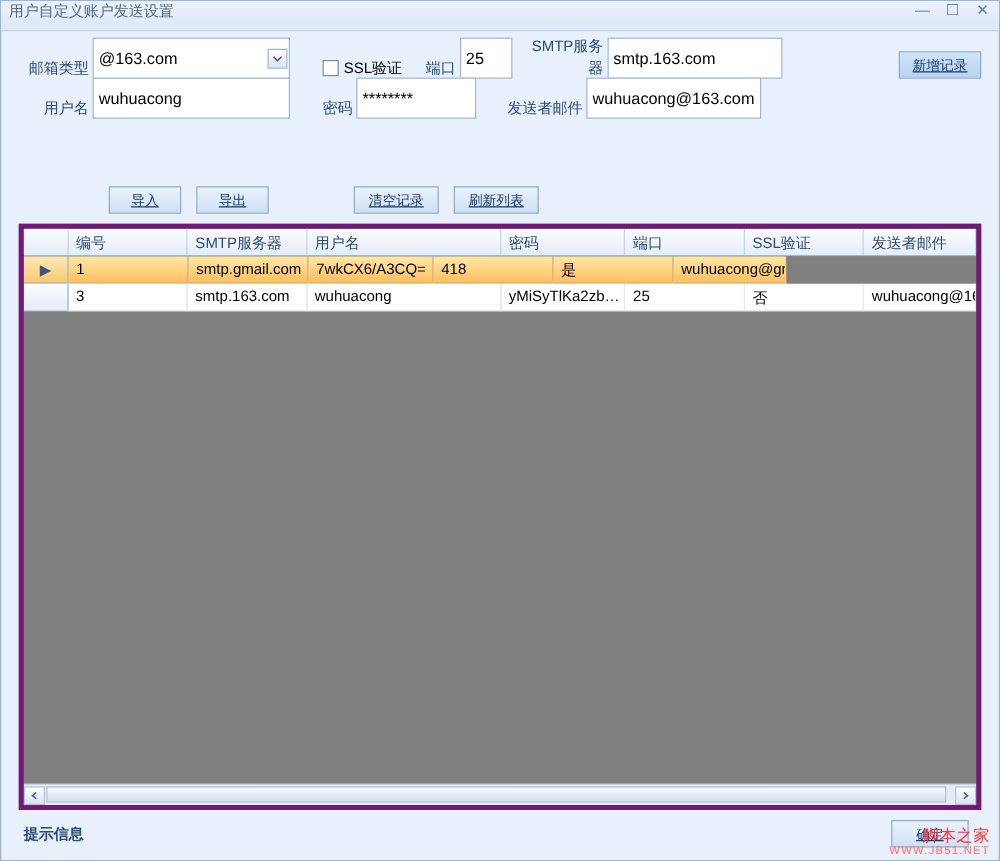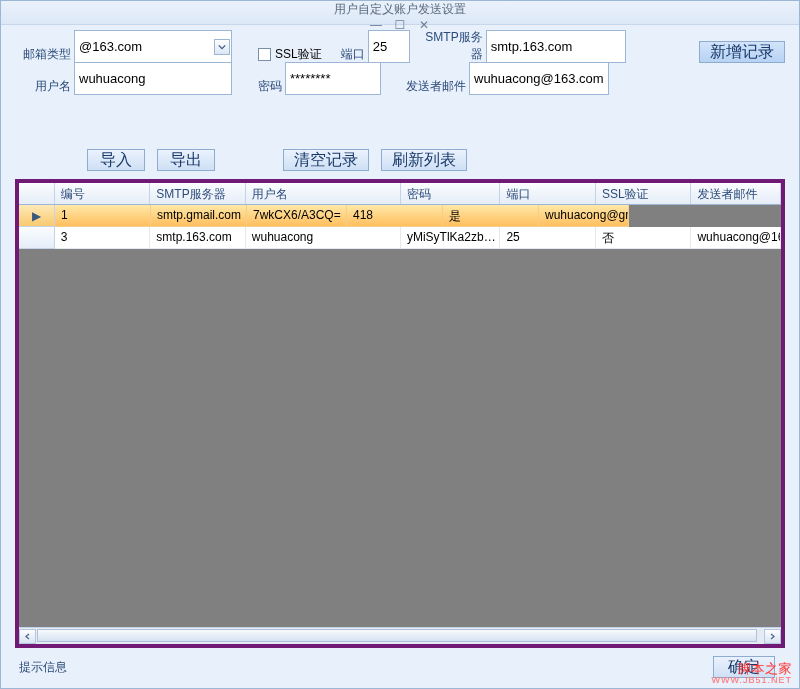--- a/index.html
+++ b/index.html
@@ -1,39 +1,39 @@
 <!DOCTYPE html>
 <html><head>
 <meta charset="utf-8">
 <style>
 * { box-sizing: border-box; margin: 0; padding: 0; }
 body { font-family: "Microsoft YaHei", SimSun, Arial, sans-serif; font-size: 12px; background: #fff; width: 800px; height: 689px; overflow: hidden; position: relative; }
 .window { width: 800px; height: 689px; border: 1px solid #9cb6d6; background: #e8f0fb; display: flex; flex-direction: column; }
-.titlebar { height: 24px; background: linear-gradient(#eaf1fb,#dce8f7); display: flex; align-items: center; justify-content: space-between; padding: 0 6px; border-bottom: 1px solid #c8d6ea; color: #5a6b7e; flex-direction: column; }
+.titlebar { height: 24px; background: linear-gradient(#eaf1fb,#dce8f7); display: flex; align-items: flex-start; justify-content: space-between; padding: 0 6px; border-bottom: 1px solid #c8d6ea; color: #5a6b7e; }
 .titlebar-title { font-size: 12px; }
 .titlebar-buttons { display: flex; gap: 10px; color: #6b7f96; font-family: Arial; }
 .titlebar-buttons span { cursor: pointer; width: 14px; text-align: center; }
 .content { flex: 1; padding: 12px 14px 8px 14px; display: flex; flex-direction: column; }
 .form-area { background: #e8f0fb; }
 .form-row { display: flex; align-items: flex-end; height: 26px; margin-bottom: 6px; gap: 3px; }
 .lbl { color: #2b4b7a; text-align: right; display: inline-block; }
 .lbl-w1 { width: 56px; }
 .lbl-w2 { width: 32px; margin-left: 8px; }
 .lbl-w3 { width: 62px; margin-left: 8px; }
 .input, .combo { height: 33px; border: 1px solid #9cb6d6; background: #fff; padding: 4px 4px; font-size: 13px; font-family: inherit; }
 .combo { width: 158px; position: relative; display: flex; align-items: center; justify-content: space-between; }
 .combo-arrow { width: 16px; height: 16px; background: linear-gradient(#fdfdfd,#dbe6f4); border: 1px solid #9cb6d6; display: flex; align-items: center; justify-content: center; margin-right: -3px; }
 .combo-arrow svg { width: 8px; height: 8px; }
 .input-w1 { width: 158px; }
 .input-w2 { width: 96px; }
 .input-w3 { width: 42px; }
 .input-w4 { width: 140px; }
 .checkbox-wrap { display: flex; align-items: center; gap: 4px; margin-left: 6px; }
 .checkbox { width: 13px; height: 13px; border: 1px solid #7a8fa8; background: #fff; }
-.btn { height: 22px; background: linear-gradient(#eaf2fd,#cfe0f5); border: 1px solid #8fabd0; color: #1a3a6a; font-size: 16px; padding: 0 10px; cursor: pointer; display: inline-flex; align-items: center; justify-content: center; font-family: inherit; }
+.btn { height: 22px; background: linear-gradient(#eaf2fd,#cfe0f5); border: 1px solid #8fabd0; color: #1a3a6a; font-size: 11px; padding: 0 10px; cursor: pointer; display: inline-flex; align-items: center; justify-content: center; font-family: inherit; text-decoration: underline; }
 .btn-primary { background: linear-gradient(#d2e4fb,#b7d2f3); min-width: 62px; }
 .toolbar-row { display: flex; align-items: center; gap: 12px; margin: 2px 0 8px 72px; }
 .toolbar-row .btn { min-width: 58px; margin-top: 48px; }
 .spacer { flex: 1; }
 .grid-wrap { flex: 1; border: 4px solid #701a75; background: #808080; position: relative; overflow: hidden; display: flex; flex-direction: column; }
 .grid-header { display: flex; height: 22px; background: linear-gradient(#fbfcfe,#e5edf8); border-bottom: 1px solid #9cb6d6; }
 .grid-header .hcell { border-right: 1px solid #c3d3e8; padding: 3px 6px; color: #2b4b7a; overflow: hidden; white-space: nowrap; }
 .rowhead-col { width: 36px; background: linear-gradient(#fbfcfe,#e5edf8); border-right: 1px solid #c3d3e8; }
 .grid-body { background: #808080; flex: 1; overflow: hidden; }
 .grid-row { display: flex; height: 22px; align-items: stretch; }
@@ -47,21 +47,21 @@
 .col-user { width: 156px; }
 .col-pass { width: 100px; }
 .col-port { width: 96px; }
 .col-ssl { width: 96px; }
 .col-sender { width: 90px; }
 .hscroll { height: 17px; background: #e9eef5; border-top: 1px solid #c3d3e8; display: flex; align-items: center; }
 .hscroll .arrow { width: 17px; height: 15px; background: linear-gradient(#fdfdfd,#d9e4f1); border: 1px solid #b4c6dd; display: flex; align-items: center; justify-content: center; }
 .hscroll .track { flex: 1; height: 15px; background: #e4ebf4; margin: 0 1px; position: relative; }
 .hscroll .thumb { position: absolute; left: 0; top: 0; height: 13px; width: 720px; background: linear-gradient(#f8fafd,#d6e2f1); border: 1px solid #adc1da; }
 .footer { display: flex; align-items: center; padding: 8px 10px 2px 4px; }
-.footer .hint { color: #2b4b7a; }
+.footer .hint { color: #2b4b7a; font-weight: bold; }
 .watermark { position: absolute; right: 8px; bottom: 4px; font-family: Arial; font-size: 13px; color: #ff3a3a; font-weight: normal; text-align: right; line-height: 1.05; letter-spacing: 0.5px; text-shadow: 0 0 1px rgba(255,0,0,.2); pointer-events: none; }
 .watermark .sub { font-size: 9px; color: #ff7a7a; letter-spacing: 1px; }
 </style>
 </head>
 <body>
 
 <div class="window">
   <div class="titlebar">
     <span class="titlebar-title">用户自定义账户发送设置</span>
     <div class="titlebar-buttons">

